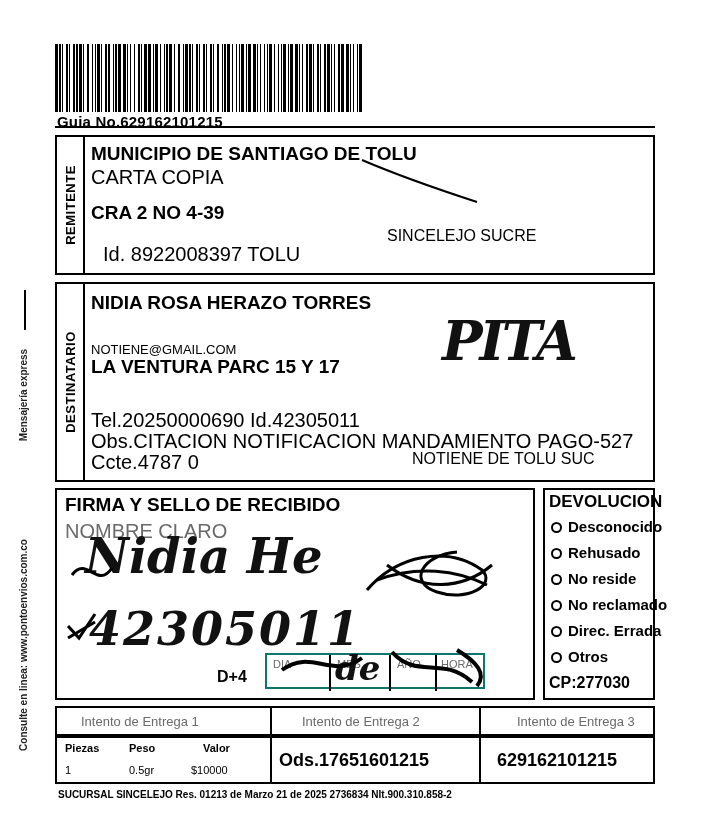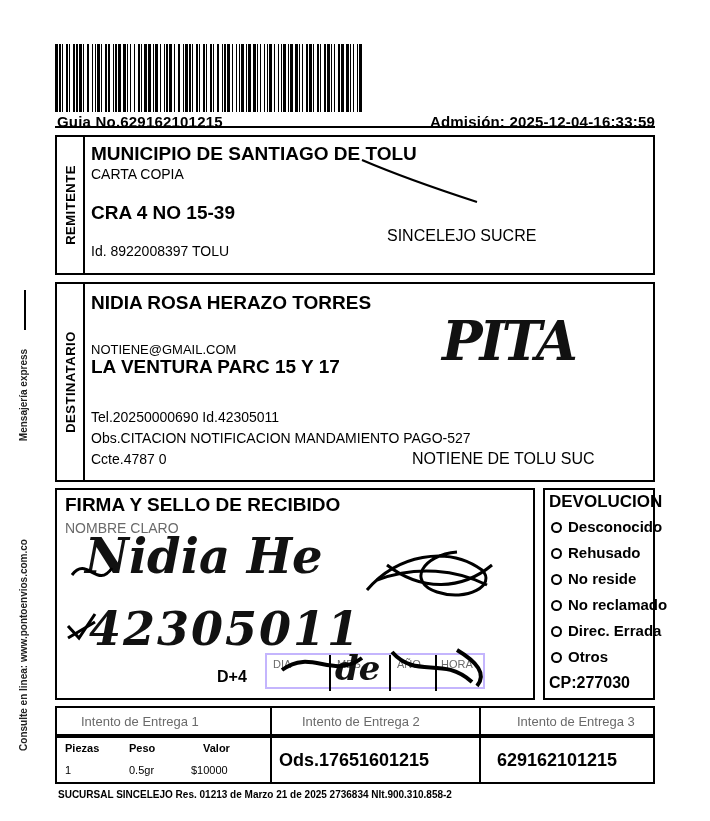--- a/index.html
+++ b/index.html
@@ -19,41 +19,41 @@
   .box{position:absolute;border:2px solid #000;box-sizing:border-box;}
 
   .vlabel{position:absolute;left:0;top:0;width:28px;height:100%;border-right:2px solid #000;box-sizing:border-box;}
   .vlabel span{display:block;position:absolute;left:50%;top:50%;transform:translate(-50%,-50%) rotate(-90deg);
     white-space:nowrap;font-size:13px;font-weight:bold;letter-spacing:.5px;}
 
   .t{position:absolute;white-space:nowrap;}
 
   
   .big{font-size:19px;font-weight:bold;}
-  .med{font-size:14px;}
+  .med{font-size:20px;}
   .med2{font-size:16px;}
   .sm{font-size:13px;}
   .xsm{font-size:11px;}
 
   
   .sidetext{position:absolute;left:14px;top:495px;width:18px;height:300px;}
   .sidetext span{display:block;position:absolute;left:50%;top:50%;transform:translate(-50%,-50%) rotate(-90deg);
     white-space:nowrap;font-size:10px;font-weight:bold;color:#222;}
 
   
   .radio{display:inline-block;width:11px;height:11px;border:2px solid #000;border-radius:50%;
     box-sizing:border-box;margin-right:6px;vertical-align:-1px;}
   .devrow{position:absolute;font-size:15px;font-weight:bold;white-space:nowrap;}
 
   
   .hand{font-family:"DejaVu Serif",serif;font-style:italic;font-weight:bold;color:#111;}
 
   .scribble{position:absolute;}
 
-  .smallgrid{position:absolute;border:2px solid #c4b5fd;box-sizing:border-box;}
+  .smallgrid{position:absolute;border:2px solid #0f766e;box-sizing:border-box;}
   .vline{position:absolute;width:2px;background:#000;}
 
   .faint{color:#6a6a6a;}
   .bottomline{position:absolute;font-size:10px;font-weight:bold;}
 </style>
 </head>
 <body>
 
 <div id="sheet">
 
@@ -227,33 +227,32 @@
       <i style="width: 1px;"></i>
       <i style="width: 3px; background: transparent;"></i>
       <i style="width: 1px;"></i>
       <i style="width: 1px; background: transparent;"></i>
       <i style="width: 3px;"></i>
       <i style="width: 2px; background: transparent;"></i>
     </div>
 
   <div class="hdrline">
     <div class="guia">Guia No.629162101215</div>
-    <div class="adm">Admisión: 2025-12-04-16:33:59</div>
     <div class="strike"></div>
   </div>
 
   <div class="box" style="left:55px;top:135px;width:600px;height:140px;">
     <div class="vlabel">
       <span>REMITENTE</span>
     </div>
     <div class="t big" style="left:34px;top:6px;">MUNICIPIO DE SANTIAGO DE TOLU</div>
     <div class="t med" style="left:34px;top:29px;">CARTA COPIA</div>
-    <div class="t big" style="left:34px;top:65px;">CRA 4 NO 15-39</div>
+    <div class="t big" style="left:34px;top:65px;">CRA 2 NO 4-39</div>
     <div class="t med2" style="left:330px;top:90px;">SINCELEJO SUCRE</div>
-    <div class="t med" style="left:34px;top:106px;">Id. 8922008397 TOLU</div>
+    <div class="t med" style="left:46px;top:106px;">Id. 8922008397 TOLU</div>
 
     <svg class="scribble" style="left:300px;top:20px;" width="130" height="55">
       <path d="M5,3 C40,18 80,32 120,45" stroke="#000" stroke-width="2" fill="none"></path>
     </svg>
   </div>
 
   <div class="box" style="left:55px;top:282px;width:600px;height:200px;">
     <div class="vlabel">
       <span>DESTINATARIO</span>
     </div>

